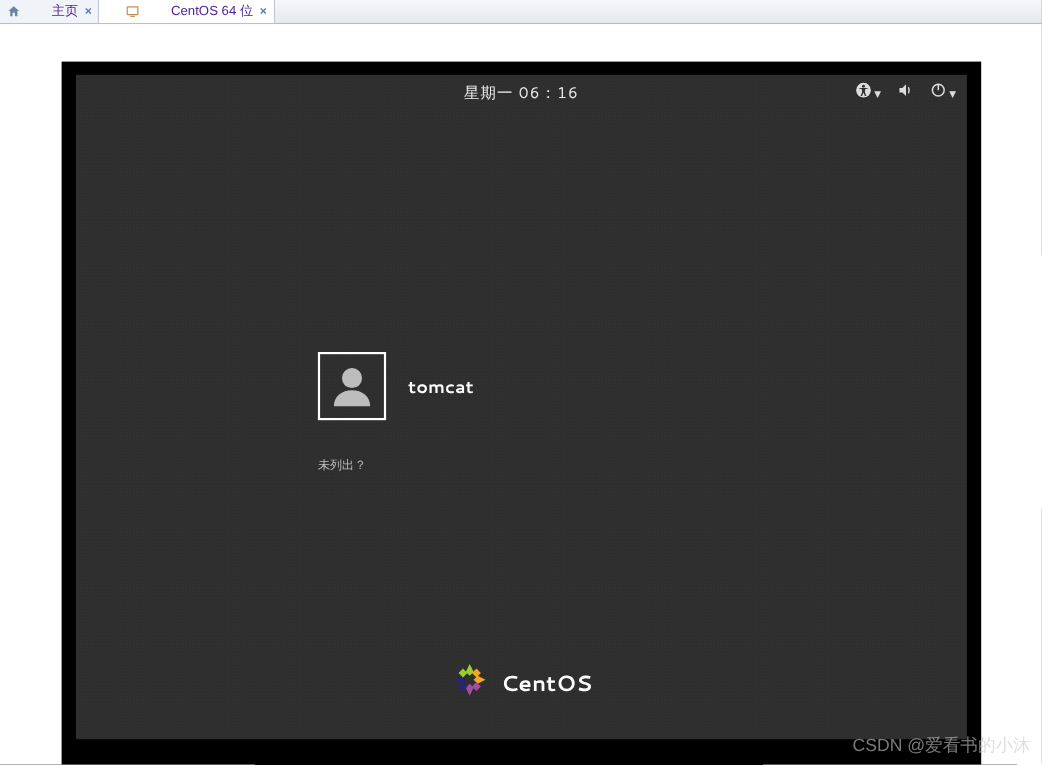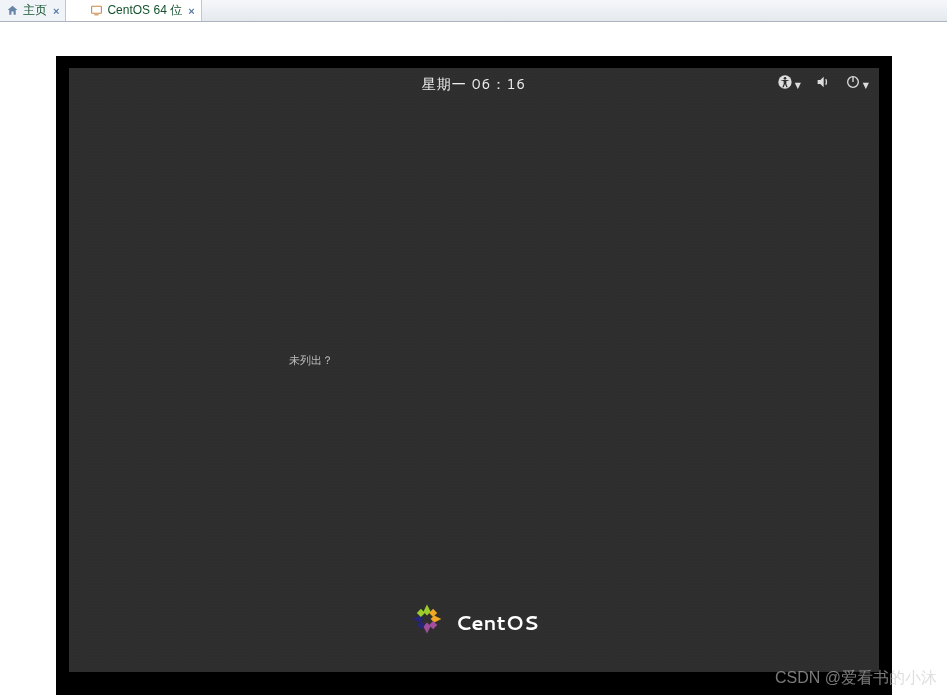--- a/index.html
+++ b/index.html
@@ -24,21 +24,21 @@
       display: flex;
       align-items: center;
       gap: 4px;
       padding: 0 6px;
       border-right: 1px solid #c0c6cf;
       background: #f0f4f8;
       cursor: default;
     }
     .tab.active { background: #fff; padding-left: 24px; }
     .tab .icon { display: inline-flex; }
-    .tab .label { color: #14532d; }
+    .tab .label { color: #4c1d95; margin-left: 24px; }
     .tab .close { font-size: 11px; color: #5b7ba8; font-weight: bold; cursor: pointer; margin-left: 2px;}
     
     .vm-area {
       position: absolute;
       top: 22px; left: 0; right: 0; bottom: 0;
       background: #fff;
     }
     .vm-black {
       position: absolute;
       top: 34px; left: 56px;
@@ -161,20 +161,29 @@
                   <circle cx="12" cy="12" r="8" fill="none" stroke="#ddd" stroke-width="2"></circle>
                   <line x1="12" y1="4" x2="12" y2="12" stroke="#ddd" stroke-width="2"></line>
                 </svg>
             </span>
             <span class="tri">▼</span>
           </span>
         </div>
       </div>
 
       <div class="login-area">
+        <div class="user-row">
+          <div class="avatar-box">
+            <svg width="44" height="44" viewBox="0 0 24 24">
+                <circle cx="12" cy="8" r="5" fill="#bdbdbd"></circle>
+                <path d="M3 22c0-5 4-8 9-8s9 3 9 8" fill="#bdbdbd"></path>
+              </svg>
+          </div>
+          <span class="username">tomcat</span>
+        </div>
         <div class="not-listed">未列出？</div>
       </div>
 
       <div class="branding">
         <span>
           <svg width="36" height="36" viewBox="0 0 100 100">
             <g transform="translate(50 50)">
               <g transform="rotate(0)">
                   <path d="M0 -40 L10 -20 L0 -10 L-10 -20 Z" fill="#9ccd2a"></path>
                 </g>

